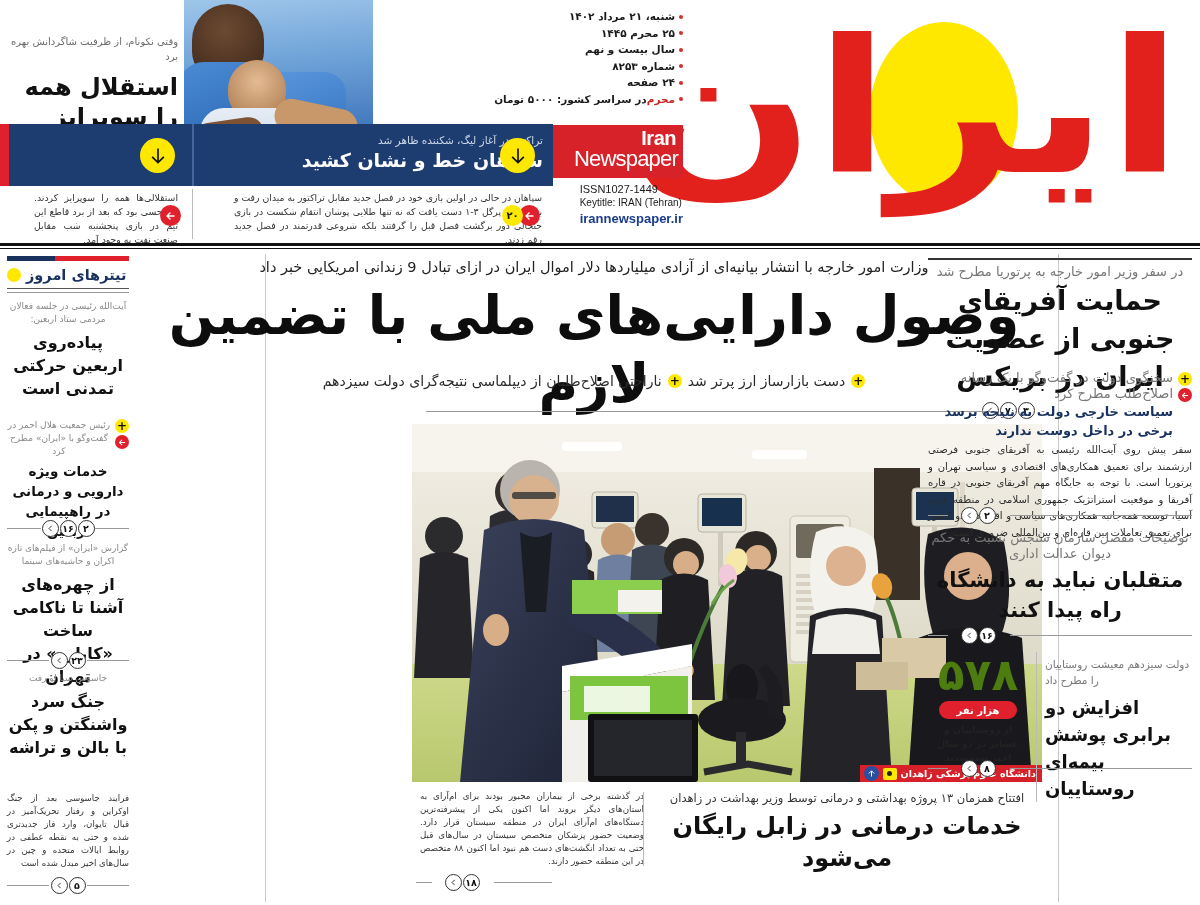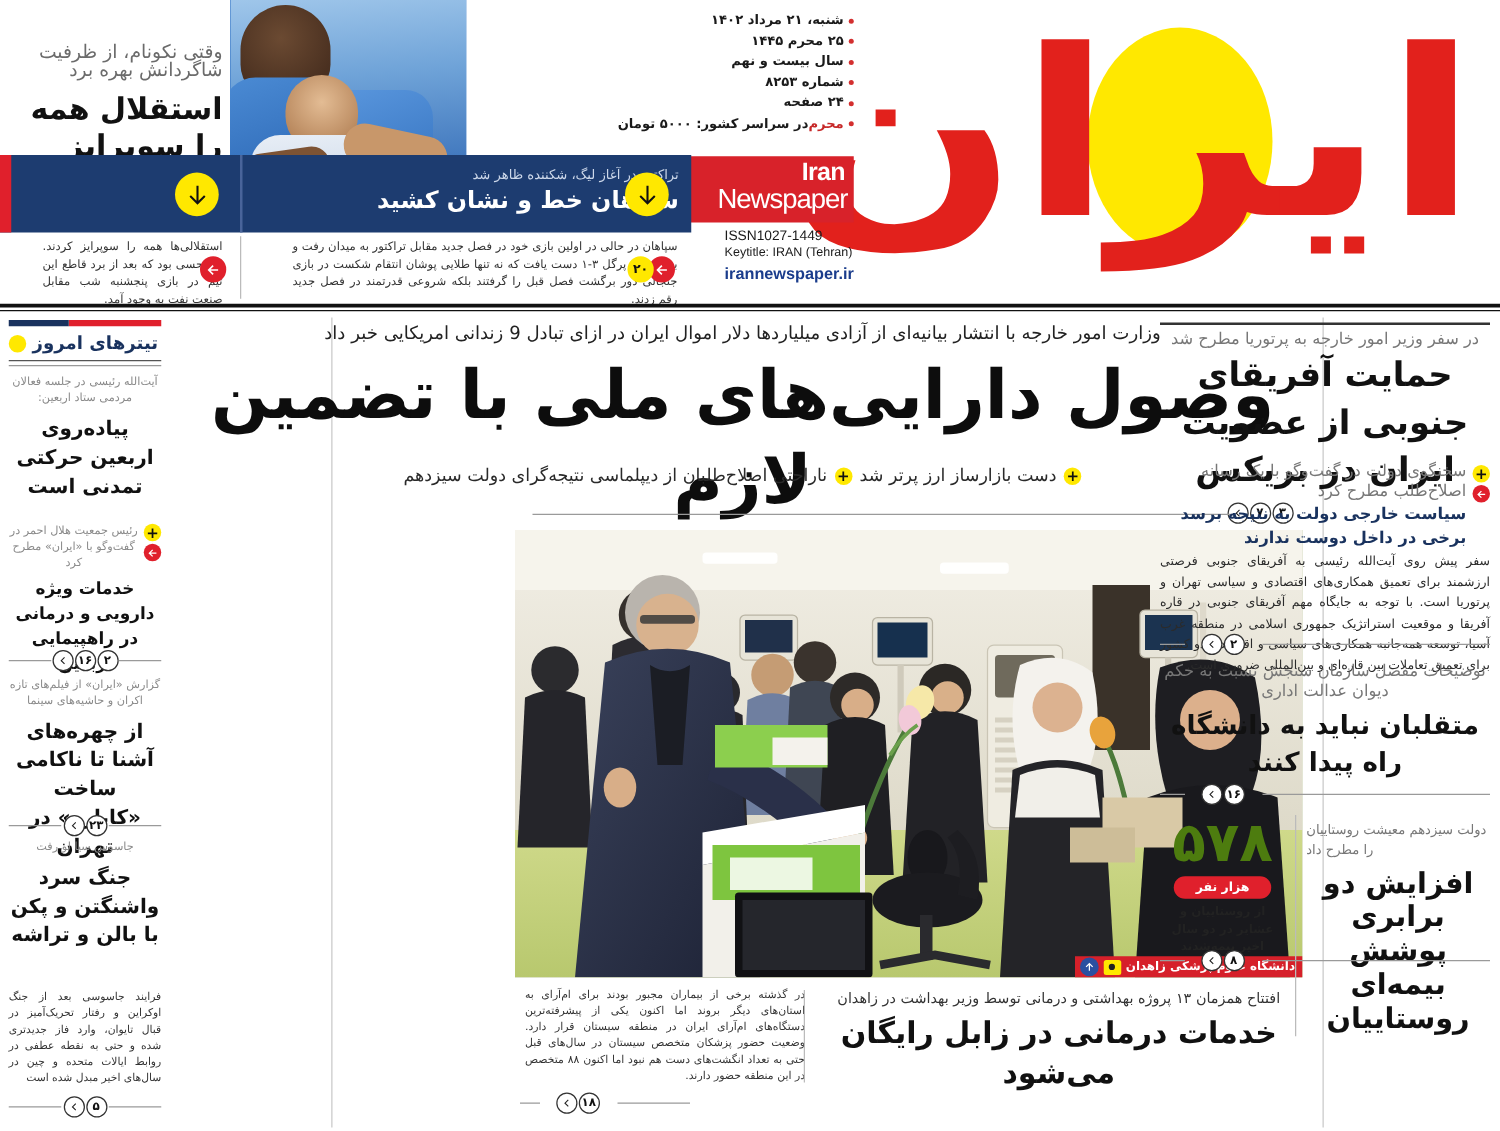--- a/index.html
+++ b/index.html
@@ -87,21 +87,21 @@
     background:linear-gradient(175deg,#e8eef6,#b9cbe0); border-radius:24px 24px 0 0; }
   .sp-arm { position:absolute; left:90px; top:104px; width:84px; height:34px; border-radius:18px;
     background:#c8976a; transform:rotate(12deg); }
   .sp-arm2 { position:absolute; left:10px; top:120px; width:70px; height:30px; border-radius:16px;
     background:#7d5334; transform:rotate(-8deg); }
 
   .sports-lead {
     position:absolute; left:0; top:0; width:184px; height:180px;
     padding:34px 6px 0 10px; direction:rtl; text-align:right;
   }
-  .sports-kicker { font-size:15px; color:#6b6b6b; line-height:15px; margin-bottom:8px; }
+  .sports-kicker { font-size:10px; color:#6b6b6b; line-height:15px; margin-bottom:8px; }
   .sports-title { font-size:24px; font-weight:700; color:#111; line-height:30px; letter-spacing:-0.5px; }
 
   .sports-band { position:absolute; left:0; top:124px; width:553px; height:62px;
     background:#1d3c70; }
   .band-red { position:absolute; left:0; top:0; width:9px; height:62px; background:#e0202c; }
   .band-right { position:absolute; left:196px; top:0; width:357px; height:62px;
     padding:9px 10px 0 58px; direction:rtl; text-align:right; }
   .band-kicker { font-size:10.5px; color:#cdd8ea; line-height:14px; }
   .band-title { font-size:19px; font-weight:700; color:#fff; line-height:26px; letter-spacing:-0.4px;}
   .band-divider { position:absolute; left:192px; top:0; width:1.5px; height:62px; background:#49649a; }
@@ -239,21 +239,21 @@
     direction:rtl; text-align:center; }
 
   .stat-box { position:absolute; right:8px; width:264px; direction:rtl; }
   .stat-num { font-size:44px; font-weight:700; color:#4d7c0f; line-height:46px; text-align:center; letter-spacing:-1px;}
   .stat-pill {
     margin:3px auto 4px; width:78px; height:18px; border-radius:9px; background:#e0202c;
     color:#fff; font-size:10px; font-weight:700; display:flex; align-items:center; justify-content:center;
   }
   .stat-note { font-size:9.5px; color:#222; line-height:14px; text-align:center; font-weight:700; }
   .stat-kick { font-size:10.5px; color:#777; line-height:16px; text-align:left; direction:rtl; }
-  .stat-head { font-size:23px; font-weight:700; color:#111; line-height:27px; text-align:center; direction:rtl; letter-spacing:-0.4px;}
+  .stat-head { font-size:18px; font-weight:700; color:#111; line-height:27px; text-align:left; direction:rtl; letter-spacing:-0.4px;}
 </style>
 </head>
 <body>
 
 <div class="page">
 
   <div class="masthead">
 
     <div class="logo-wrap">
       <div class="logo-sun"></div>

